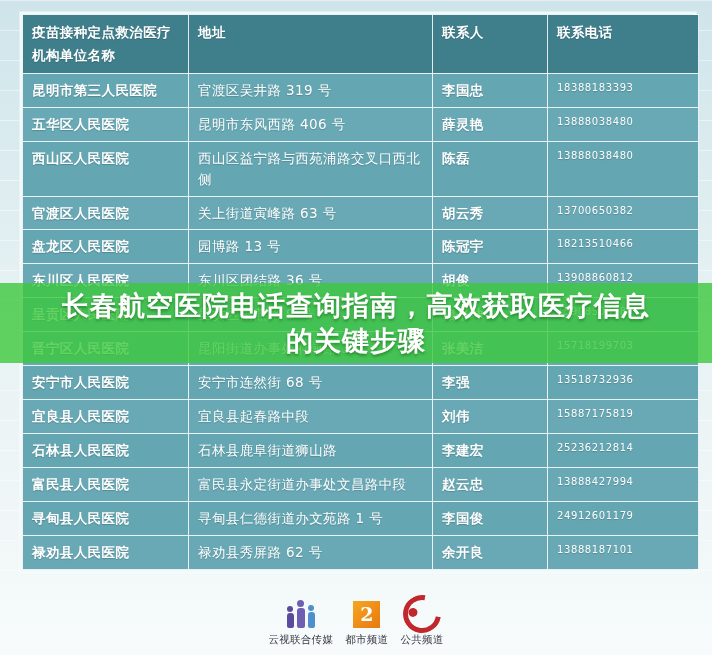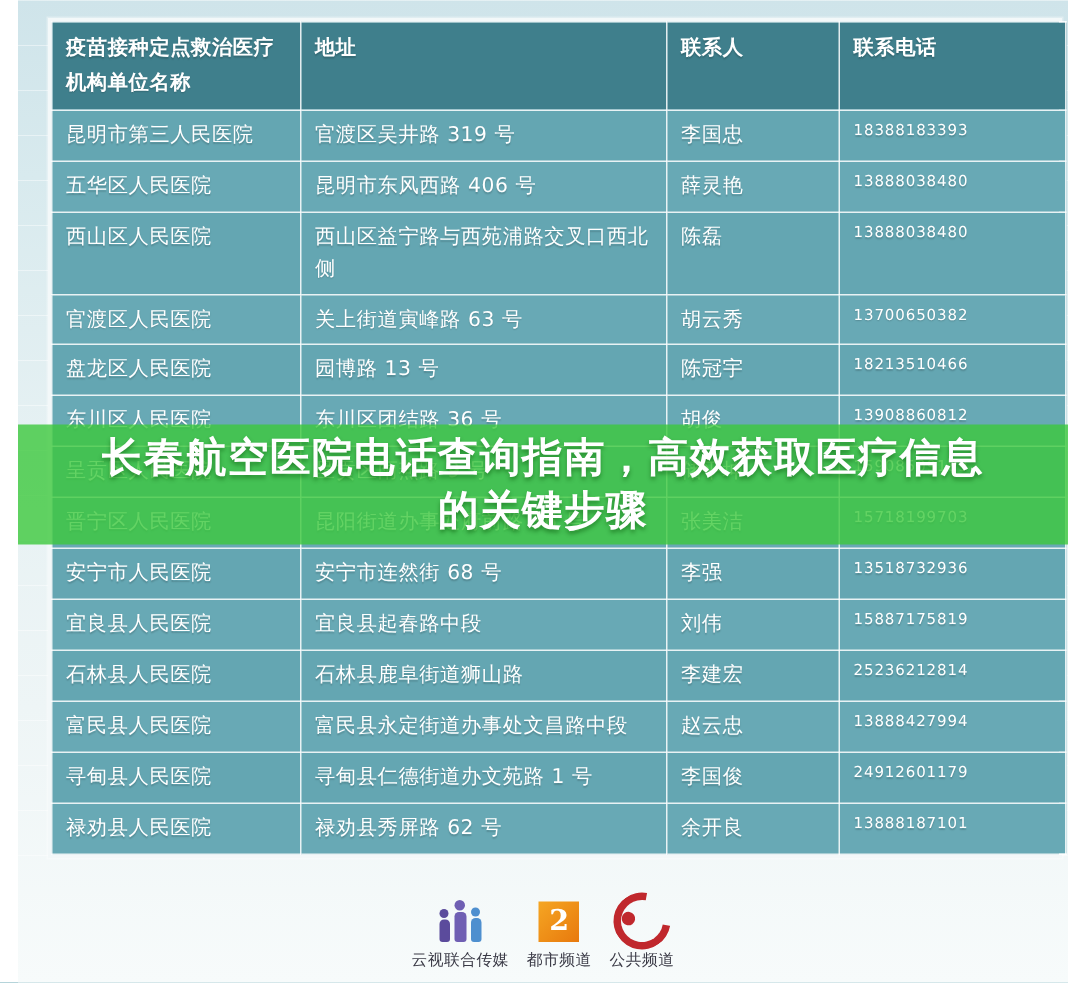--- a/index.html
+++ b/index.html
@@ -7,21 +7,20 @@
     width:712px;height:655px;
     background:#ffffff;
     font-family:"DejaVu Sans","Liberation Sans",sans-serif;
     overflow:hidden;
     position:relative;
   }
   #root{
     position:absolute;inset:0;
     background:
       linear-gradient(180deg,#cfe4ea 0%,#d8eaee 18%,#e6f1f3 45%,#eef5f6 72%,#f7fbfb 100%);
-    margin-left: 12px;
   }
   
   #bglines{
     position:absolute;left:0;top:0;right:0;height:600px;
     background:repeating-linear-gradient(
       to bottom,
       rgba(255,255,255,0.45) 0px,
       rgba(255,255,255,0.45) 1px,
       rgba(255,255,255,0.0) 1px,
       rgba(255,255,255,0.0) 30px);
@@ -60,21 +59,21 @@
   thead th{
     background:#3f7f8c;
     font-weight:bold;
     text-align:left;
     height:58px;
     font-size:13.5px;
     line-height:1.7;
   }
   tbody td{
     background:#64a6b2;
-    font-weight:normal;
+    font-weight:bold;
   }
   tbody td.addr,tbody td.phone{font-weight:normal;}
   tbody td.phone{letter-spacing:.6px;font-size:10px;}
   tbody tr:nth-child(even) td{background:#68a9b5;}
   
   .overlay-band{
     position:absolute;
     left:0;right:0;
     top:283px;height:80px;
     background:rgba(60,200,60,0.80);

